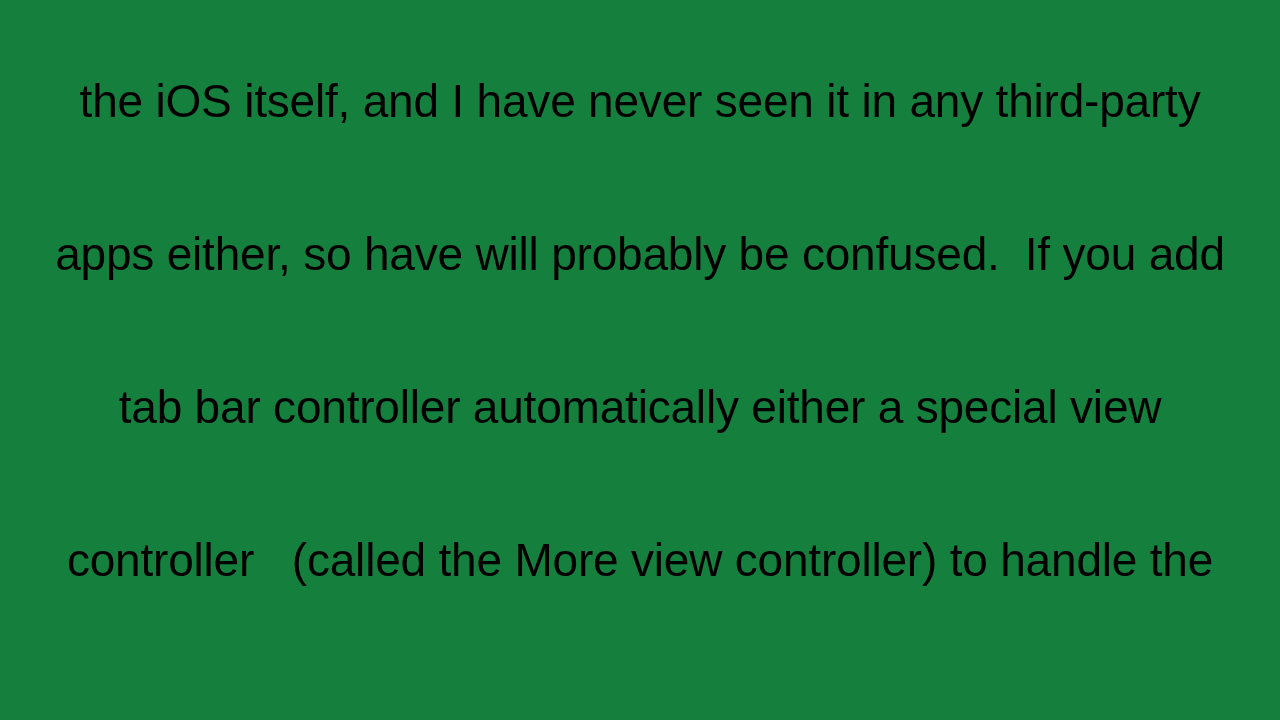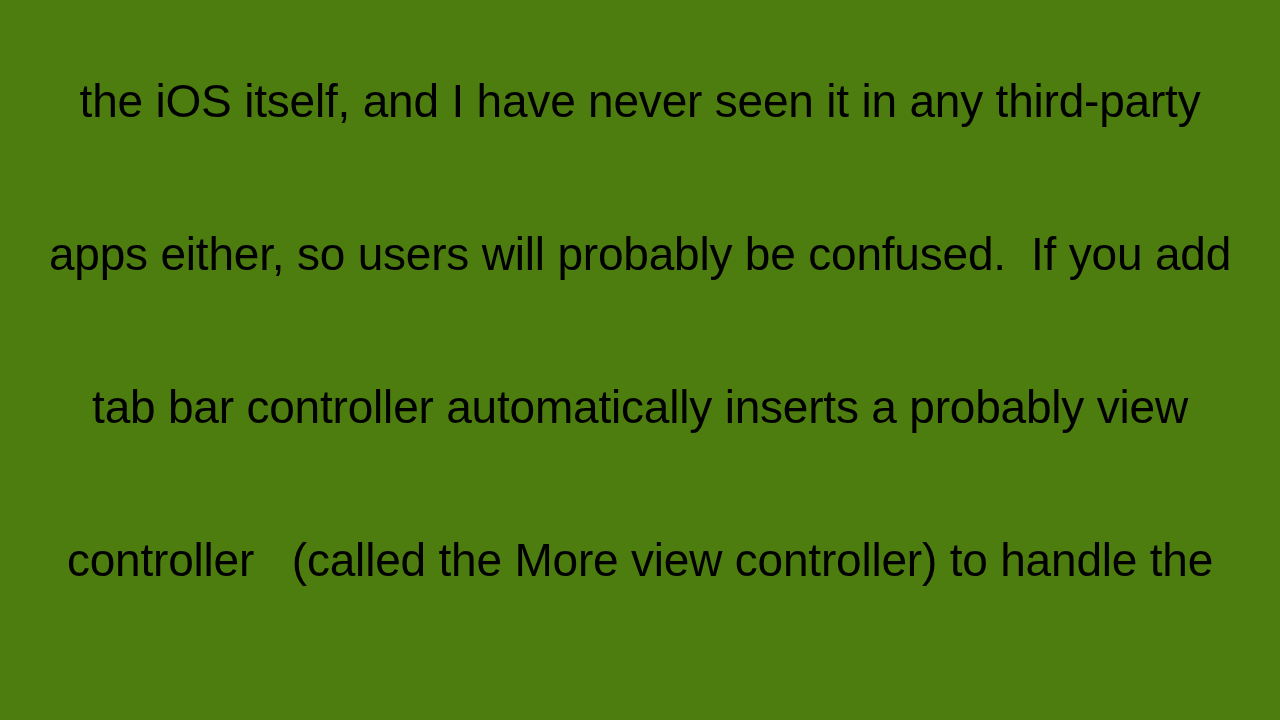--- a/index.html
+++ b/index.html
@@ -13,21 +13,21 @@
     height: 720px;
     overflow: hidden;
     font-family: "Liberation Sans", sans-serif;
   }
 
   .viewport {
     position: relative;
     width: 1280px;
     height: 720px;
     overflow: hidden;
-    background: #4d7c0f;
+    background: #15803d;
   }
 
   
   .text-block {
     position: absolute;
     left: 0;
     top: -26px;
     width: 1280px;
     box-sizing: border-box;
     padding: 0 13px;
@@ -46,22 +46,22 @@
     display: block;
     white-space: pre;
   }
 </style>
 </head>
 <body>
 
 <div class="viewport">
   <div class="text-block">
     <span class="para-line">the iOS itself, and I have never seen it in any third-party</span>
-    <span class="para-line">apps either, so users will probably be confused.  If you add</span>
-    <span class="para-line">tab bar controller automatically inserts a probably view</span>
+    <span class="para-line">apps either, so have will probably be confused.  If you add</span>
+    <span class="para-line">tab bar controller automatically either a special view</span>
     <span class="para-line">controller   (called the More view controller) to handle the</span>
     
     
     
     
     
     
     
     
     

